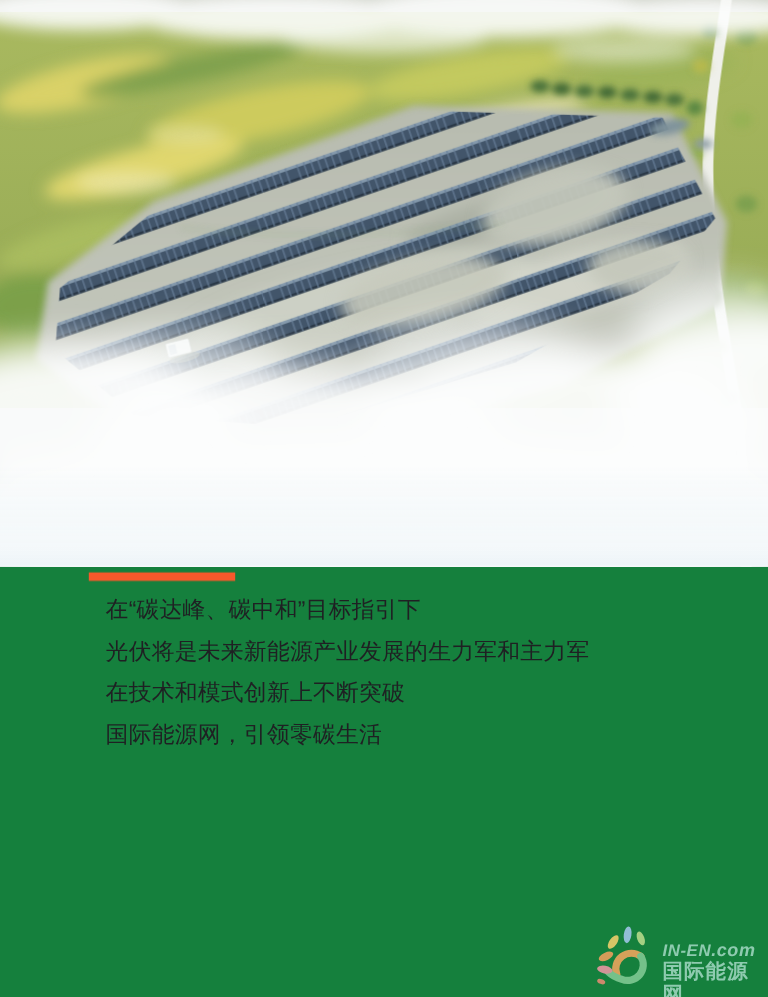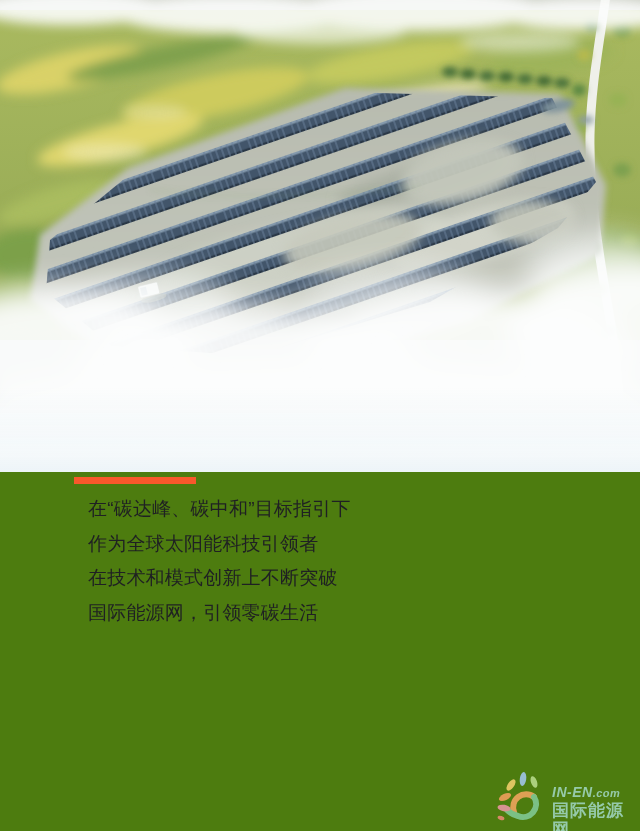--- a/index.html
+++ b/index.html
@@ -1,35 +1,35 @@
 <!DOCTYPE html>
 <html><head>
 <meta charset="utf-8">
 <style>
   html,body { margin:0; padding:0; }
   .page {
     position:relative; width:640px; height:831px;
-    background:#4d7c0f; overflow:hidden;
+    background:#15803d; overflow:hidden;
     font-family:"Liberation Sans","DejaVu Sans",sans-serif;
   }
   .hero { position:absolute; top:0; left:0; width:640px; height:472px; display:block; }
   .divider {
     position:absolute; left:74px; top:477px; width:122px; height:7px;
     background:#f8582b;
   }
   .body-text { position:absolute; left:88px; top:492px; }
   .body-text .line {
     font-size:19px; line-height:34.5px; color:#1f2023;
     white-space:nowrap; letter-spacing:0.2px;
   }
   .watermark { position:absolute; left:488px; top:770px; width:152px; height:61px; opacity:0.88; }
   .wm-flower { position:absolute; left:8px; top:0px; }
   .wm-text { position:absolute; left:64px; top:15px; color:#a0d5c0; }
   .wm-en { font-size:14px; font-weight:bold; font-style:italic; letter-spacing:0.5px; line-height:15px; }
-  .wm-en .suffix { font-size:11px; font-style:italic;margin-top:32px; }
+  .wm-en .suffix { font-size:15px; font-style:italic;margin-top:32px; }
   .wm-cn { font-size:17px; font-weight:bold; letter-spacing:1px; line-height:19px; }
 </style>
 </head>
 <body>
 
 <div class="page">
 
   <svg class="hero" viewBox="0 0 640 472" xmlns="http://www.w3.org/2000/svg">
     <defs>
       <linearGradient id="fieldG" x1="0" y1="0" x2="0" y2="1">
@@ -171,21 +171,21 @@
         <ellipse cx="320" cy="440" rx="400" ry="80"></ellipse>
       </g>
       <rect x="0" y="388" width="640" height="84" fill="url(#fadeG)"></rect>
     </g>
   </svg>
 
   <div class="divider"></div>
 
   <div class="body-text">
     <div class="line">在“碳达峰、碳中和”目标指引下</div>
-    <div class="line">作为全球太阳能科技引领者</div>
+    <div class="line">光伏将是未来新能源产业发展的生力军和主力军</div>
     <div class="line">在技术和模式创新上不断突破</div>
     <div class="line">国际能源网，引领零碳生活</div>
   </div>
 
   <div class="watermark">
     <svg class="wm-flower" width="60" height="61" viewBox="0 0 60 61" xmlns="http://www.w3.org/2000/svg">
 
       <path d="M18,42 A13,13 0 0 1 38,27" fill="none" stroke="#f2a65f" stroke-width="6" stroke-linecap="round"></path>
       <path d="M38,27 A13,13 0 0 1 22,46 C18,45 14,43 11,40" fill="none" stroke="#82ca96" stroke-width="6" stroke-linecap="round"></path>
 

